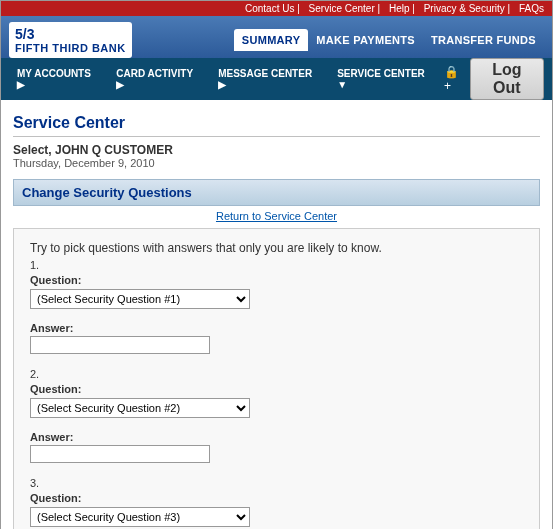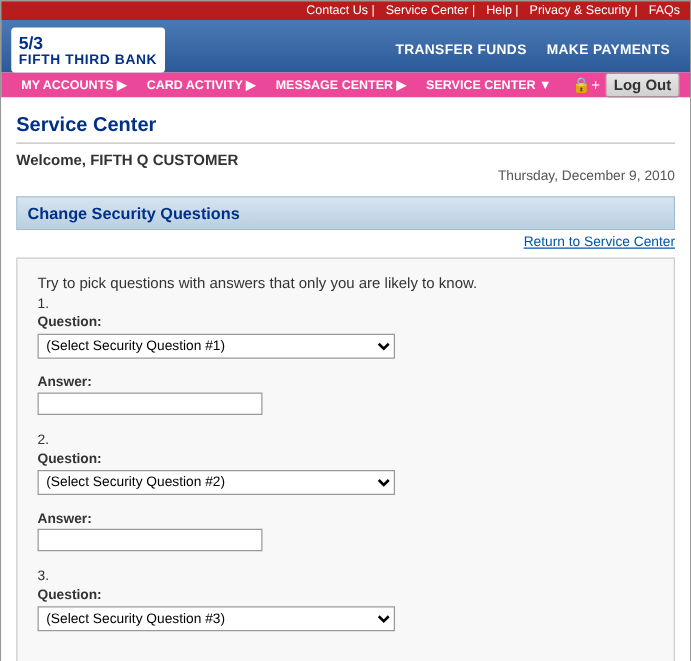--- a/index.html
+++ b/index.html
@@ -69,21 +69,21 @@
       text-decoration: none;
       letter-spacing: 0.3px;
     }
     .main-nav-item.active {
       background: #fff;
       color: #003087;
       border-radius: 3px 3px 0 0;
     }
     
     .sub-nav {
-      background: #ec4899;
+      background: #0c4a6e;
       display: flex;
       align-items: center;
       padding: 0 8px;
     }
     .sub-nav-item {
       color: #fff;
       font-size: 10px;
       font-weight: bold;
       padding: 4px 8px;
       cursor: pointer;
@@ -92,21 +92,21 @@
     .sub-nav-right {
       margin-left: auto;
       display: flex;
       align-items: center;
       gap: 4px;
     }
     .logout-btn {
       background: linear-gradient(180deg, #e8e8e8, #d0d0d0);
       border: 1px solid #999;
       border-radius: 3px;
-      font-size: 12px;
+      font-size: 16px;
       font-weight: bold;
       color: #333;
       padding: 2px 6px;
       cursor: pointer;
     }
     .lock-icon {
       color: #fff;
       font-size: 12px;
     }
     
@@ -124,33 +124,32 @@
     }
     .welcome-text {
       font-size: 12px;
       font-weight: bold;
       color: #333;
     }
     .date-text {
       font-size: 11px;
       color: #555;
       margin-bottom: 10px;
-      text-align: right;
     }
     .section-header {
       background: linear-gradient(180deg, #d8e4f0, #b8cfe0);
       border: 1px solid #a0b8cc;
       padding: 5px 8px;
       font-size: 13px;
       font-weight: bold;
       color: #003087;
       margin-bottom: 4px;
     }
     .return-link {
-      text-align: right;
+      text-align: center;
       color: #0055aa;
       font-size: 11px;
       cursor: pointer;
       text-decoration: underline;
       margin-bottom: 6px;
     }
     .intro-text {
       font-size: 11px;
       color: #333;
       margin-bottom: 8px;
@@ -176,21 +175,21 @@
       color: #333;
       margin-bottom: 3px;
     }
     .question-label {
       font-size: 11px;
       font-weight: bold;
       color: #333;
       margin-bottom: 3px;
     }
     .question-select {
-      width: 286px;
+      width: 220px;
       font-size: 11px;
       padding: 2px;
       border: 1px solid #999;
       background: #fff;
     }
     .answer-label {
       font-size: 11px;
       font-weight: bold;
       color: #333;
       margin-top: 13px;
@@ -220,39 +219,40 @@
     <span> | </span>
     <a>FAQs</a>
   </div>
 
   <div class="header">
     <div class="logo-area">
       <span class="logo-fraction">5/3</span>
       <div class="logo-sub">FIFTH THIRD BANK</div>
     </div>
     <div class="main-nav">
+      <a class="main-nav-item active">SUMMARY</a>
+      <a class="main-nav-item">MAKE PAYMENTS</a>
       <a class="main-nav-item">TRANSFER FUNDS</a>
-      <a class="main-nav-item">MAKE PAYMENTS</a>
     </div>
   </div>
 
   <div class="sub-nav">
     <span class="sub-nav-item">MY ACCOUNTS ▶</span>
     <span class="sub-nav-item">CARD ACTIVITY ▶</span>
     <span class="sub-nav-item">MESSAGE CENTER ▶</span>
     <span class="sub-nav-item">SERVICE CENTER ▼</span>
     <div class="sub-nav-right">
       <span class="lock-icon">🔒+</span>
       <button class="logout-btn">Log Out</button>
     </div>
   </div>
 
   <div class="page-content">
     <div class="page-title">Service Center</div>
-    <div class="welcome-text">Welcome, FIFTH Q CUSTOMER</div>
+    <div class="welcome-text">Select, JOHN Q CUSTOMER</div>
     <div class="date-text">Thursday, December 9, 2010</div>
 
     <div class="section-header">Change Security Questions</div>
 
     <div class="return-link">Return to Service Center</div>
 
 
     <div class="form-container">
       <div class="hint-text">Try to pick questions with answers that only you are likely to know.</div>
 

